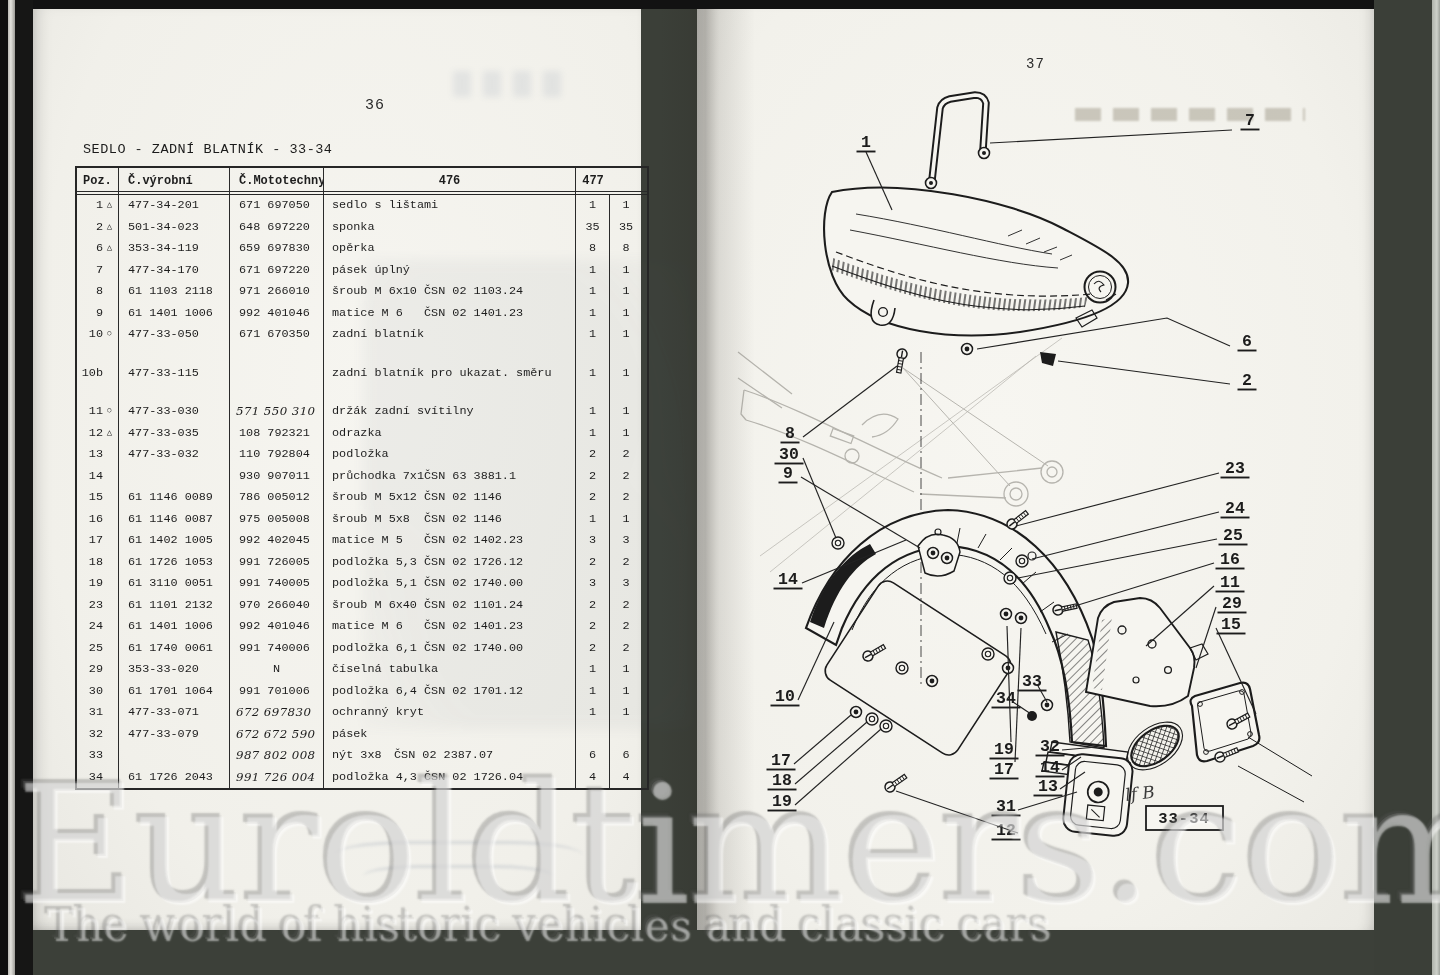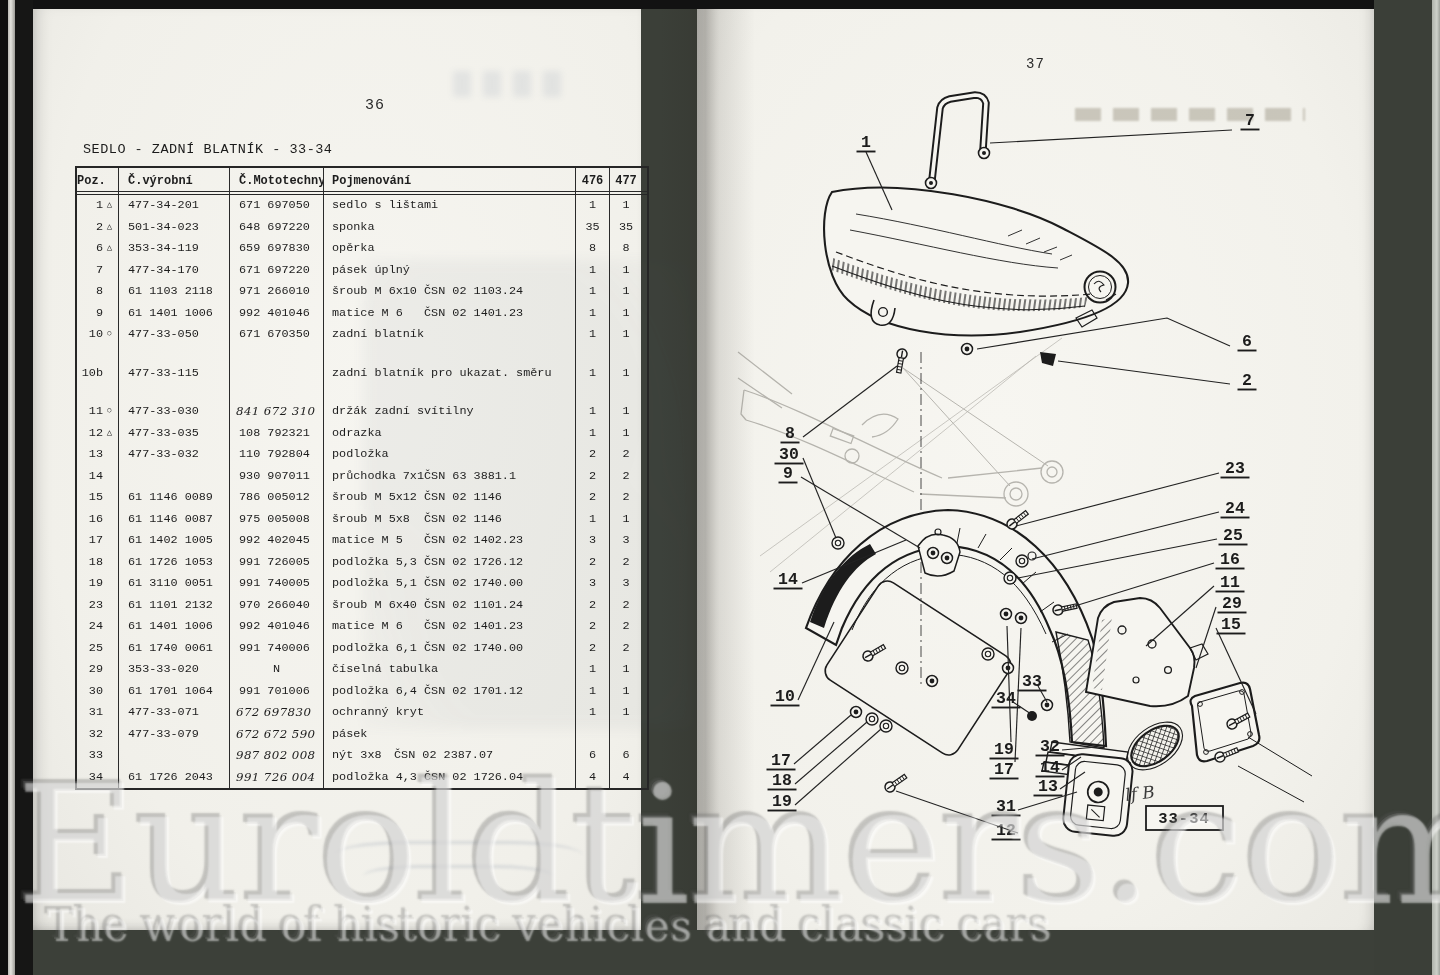--- a/index.html
+++ b/index.html
@@ -77,24 +77,23 @@
 <div id="scan">
 
   <div class="page" id="page-left">
     <div class="ghost-blob"></div>
     <div id="smudge"></div>
     <div class="pagenum" id="pn36">36</div>
     <div id="cat-title">SEDLO - ZADNÍ BLATNÍK - 33-34</div>
 
     <div id="parts-table">
       <div class="trow thead">
-        <div class="tcell c-poz" style="justify-content:flex-start;padding-left:0">Poz.</div>
+        <div class="tcell c-poz" style="justify-content:flex-start;padding-left:6px">Poz.</div>
         <div class="tcell c-vyr">Č.výrobní</div>
         <div class="tcell c-moto">Č.Mototechny</div>
-        <div class="tcell c-name">Pojmenování</div>
         <div class="tcell c-q">476</div>
         <div class="tcell c-q">477</div>
       </div>
       <div class="tbody" id="tbody">
           <div class="trow">
             <div class="tcell c-poz">
               <span class="num">1</span>
               <span class="sym">△</span>
             </div>
             <div class="tcell c-vyr">477-34-201</div>
@@ -195,21 +194,21 @@
             <div class="tcell c-name"></div>
             <div class="tcell c-q"></div>
             <div class="tcell c-q"></div>
           </div>
           <div class="trow">
             <div class="tcell c-poz">
               <span class="num">11</span>
               <span class="sym">○</span>
             </div>
             <div class="tcell c-vyr">477-33-030</div>
-            <div class="tcell c-moto hand hcell">841 672 310</div>
+            <div class="tcell c-moto hand hcell">571 550 310</div>
             <div class="tcell c-name"><span>držák zadní svítilny</span></div>
             <div class="tcell c-q">1</div>
             <div class="tcell c-q">1</div>
           </div>
           <div class="trow">
             <div class="tcell c-poz">
               <span class="num">12</span>
               <span class="sym">△</span>
             </div>
             <div class="tcell c-vyr">477-33-035</div>

